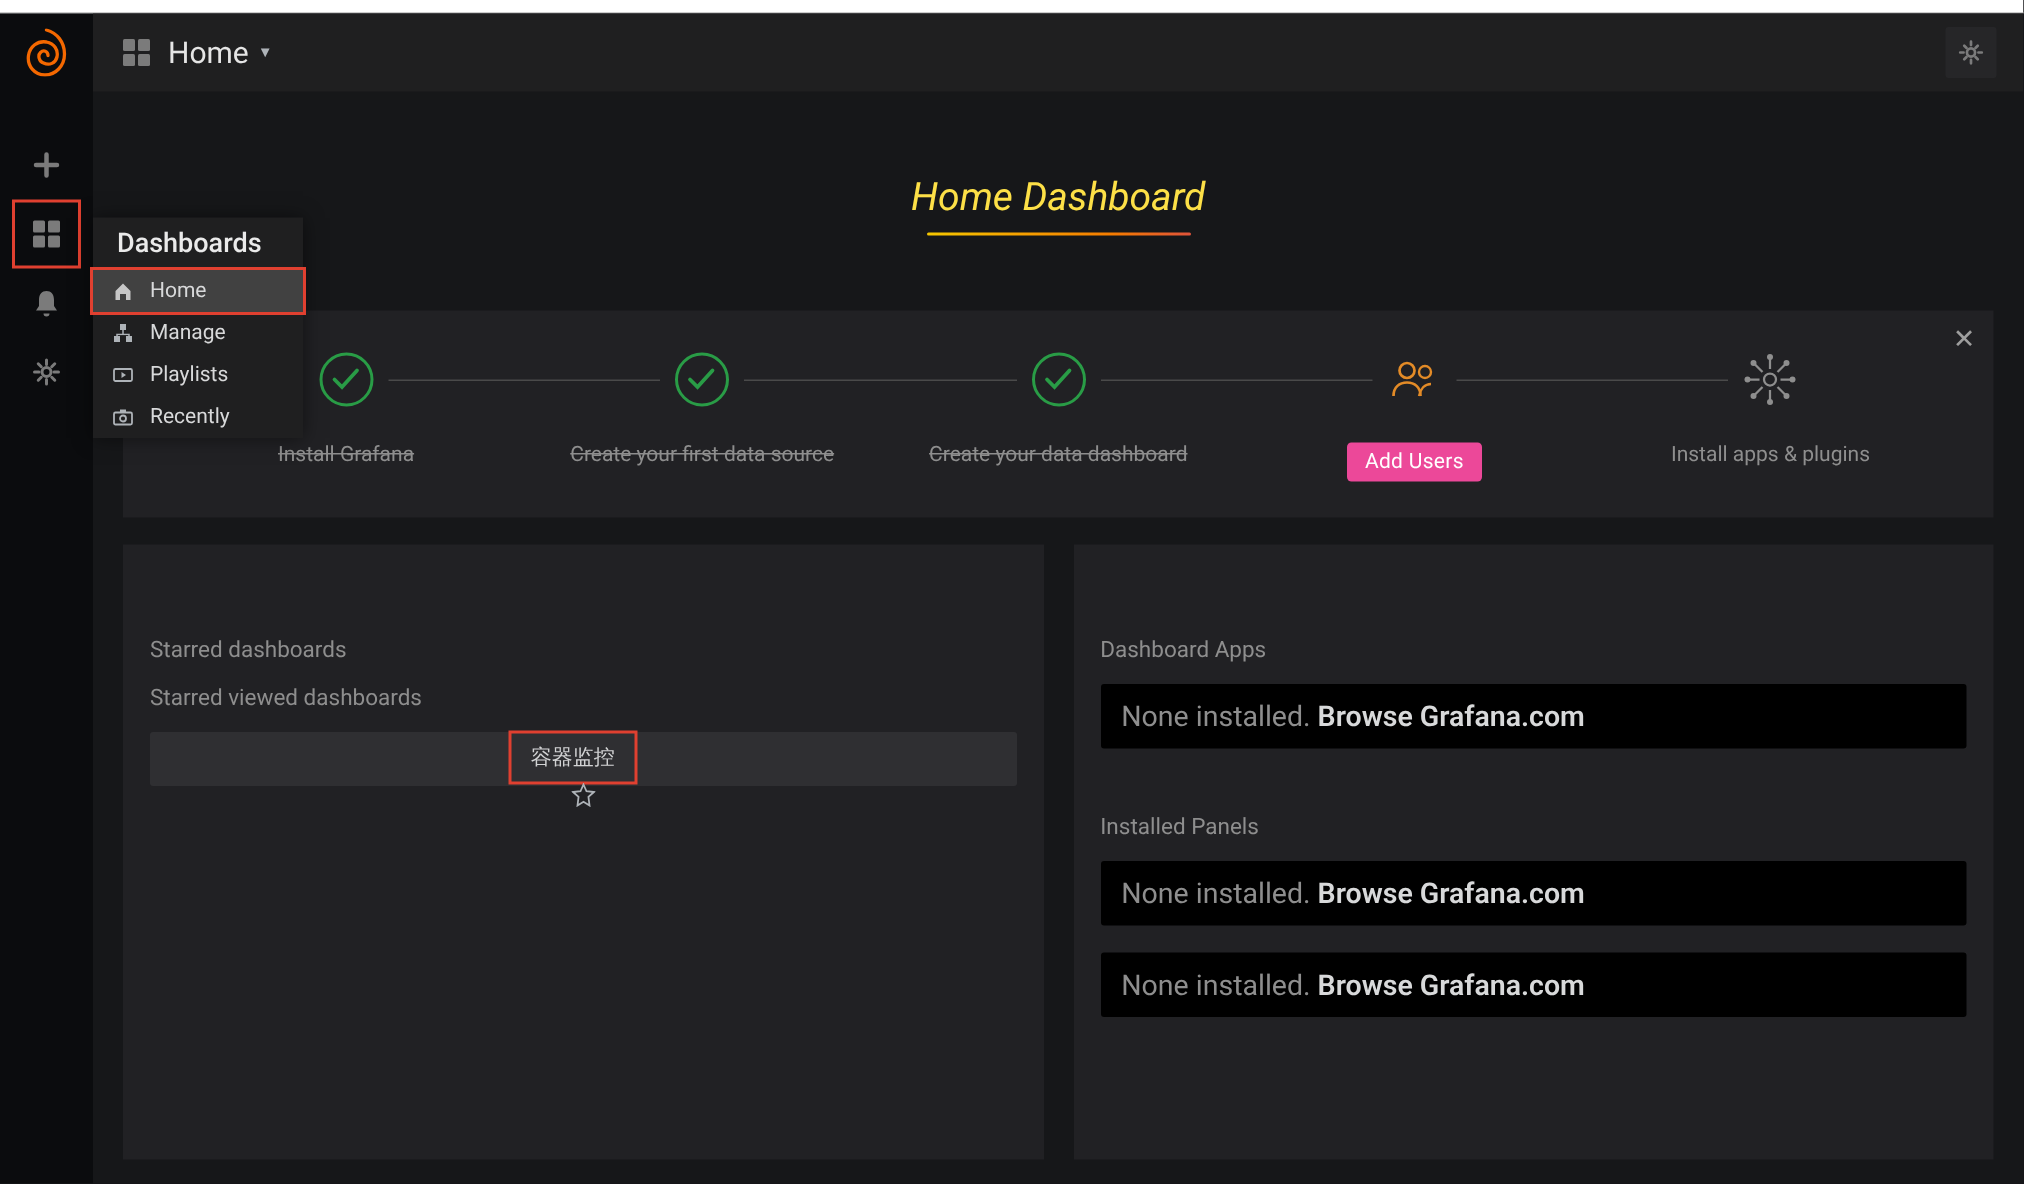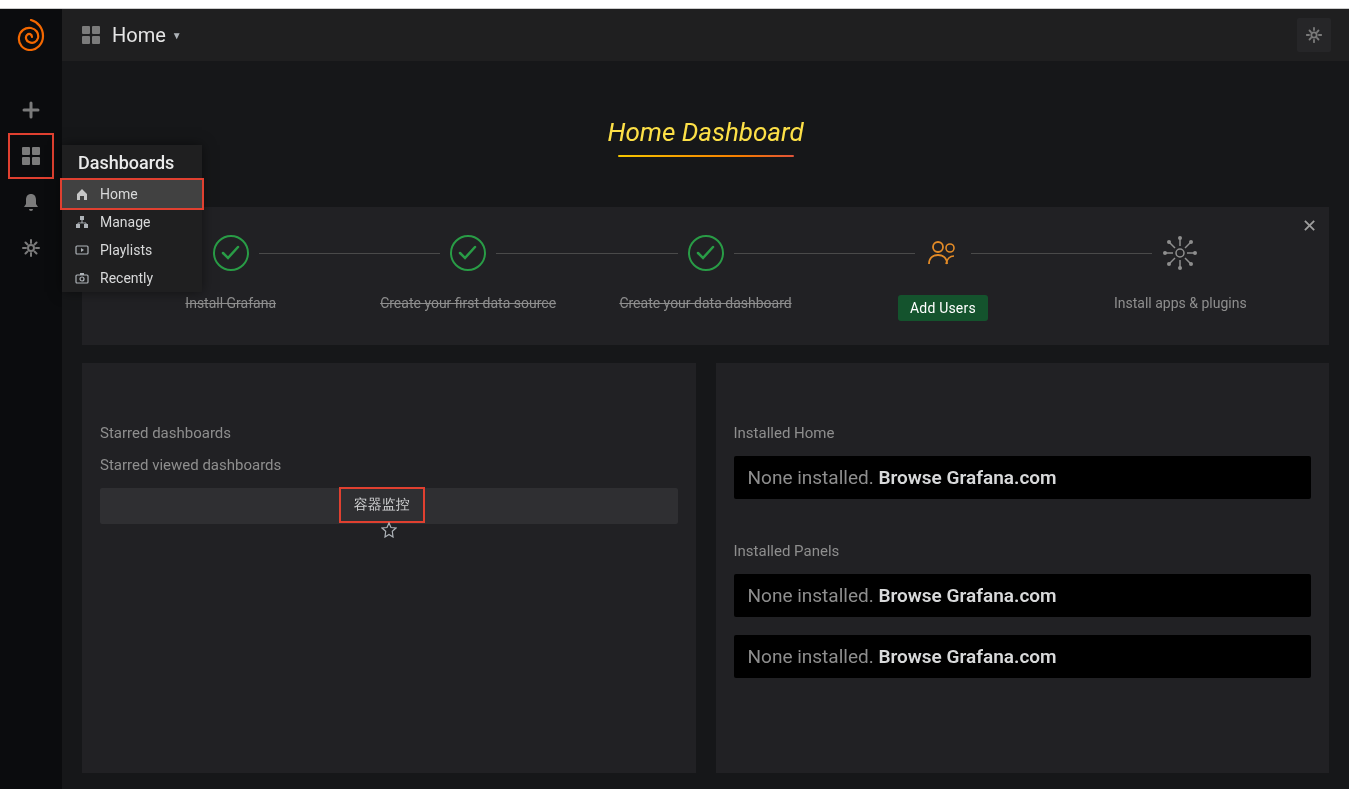--- a/index.html
+++ b/index.html
@@ -26,21 +26,21 @@
 .page-title { font-size:26px; color:#fde047; display:inline-block; padding-bottom:6px;font-style:italic; }
 .title-underline { height:2px; width:176px; margin:2px auto 0 auto; background:linear-gradient(90deg,#f5c700 0%,#f57c00 70%,#e0533a 100%); border-radius:1px; }
 .steps-panel { background:#212124; position:relative; padding:26px 30px 24px 30px; display:flex; }
 .close-x { position:absolute; right:12px; top:8px; color:#9e9e9e; font-size:18px; cursor:pointer;}
 .step { flex:1; display:flex; flex-direction:column; align-items:center; position:relative; }
 .step-icon { width:40px; height:40px; margin-bottom:22px; display:flex; align-items:center; justify-content:center;}
 .step-line { position:absolute; top:20px; height:1px; background:#4a4a4a; left:calc(50% + 28px); right:calc(-50% + 28px); }
 .step:last-child .step-line { display:none; }
 .step-label { font-size:14px; color:#8e8e8e; text-align:center; }
 .step.done .step-label { text-decoration:line-through; }
-.step-btn { background:#14532d; color:#fff; padding:5px 12px; border-radius:3px; font-size:14px; cursor:pointer; letter-spacing:.2px;}
+.step-btn { background:#ec4899; color:#fff; padding:5px 12px; border-radius:3px; font-size:14px; cursor:pointer; letter-spacing:.2px;}
 .panels-row { display:flex; gap:20px; margin-top:18px;}
 .panel { flex:1; background:#212124; padding:18px 18px 20px 18px; min-height:410px; }
 .panel h3 { font-size:15px; font-weight:400; color:#8e8e8e; margin-bottom:14px;margin-top:43px; }
 .panel h3.sub { margin-top:8px;}
 .dash-list { margin-top:6px; }
 .dash-list-item { height:36px; background:#2f2f32; display:flex; align-items:center; justify-content:space-between; padding:0 14px; cursor:pointer; color:#d2d3d4; border-radius:2px;flex-direction:column;}
 .dash-list-item .dli-name { font-size:14px; }
 .dash-list-item .star { color:#aeb3b8; }
 .dash-list-item.hl-red { position:relative; }
 .dash-list-item.hl-red .dli-name-wrap { outline:2px solid #e04030; outline-offset:-1px; padding:8px 14px; margin-left:-14px; height:36px; display:flex; align-items:center;}
@@ -249,21 +249,21 @@
               <span class="star">
                 <svg width="16" height="16" viewBox="0 0 16 16">
                     <path d="M8 1l2 4.5 5 .5-3.7 3.3L12 15 8 12.5 4 15l.7-5.7L1 6l5-.5z" fill="none" stroke="#aeb3b8" stroke-width="1.2"></path>
                   </svg>
               </span>
             </div>
           </div>
         </div>
 
         <div class="panel">
-          <h3>Installed Home</h3>
+          <h3>Dashboard Apps</h3>
           <div class="info-box">
             <span>None installed. </span><span class="link">Browse Grafana.com</span>
           </div>
           <h3>Installed Panels</h3>
           <div class="info-box">
             <span>None installed. </span><span class="link">Browse Grafana.com</span>
           </div>
           <div class="info-box">
             <span>None installed. </span><span class="link">Browse Grafana.com</span>
           </div>

